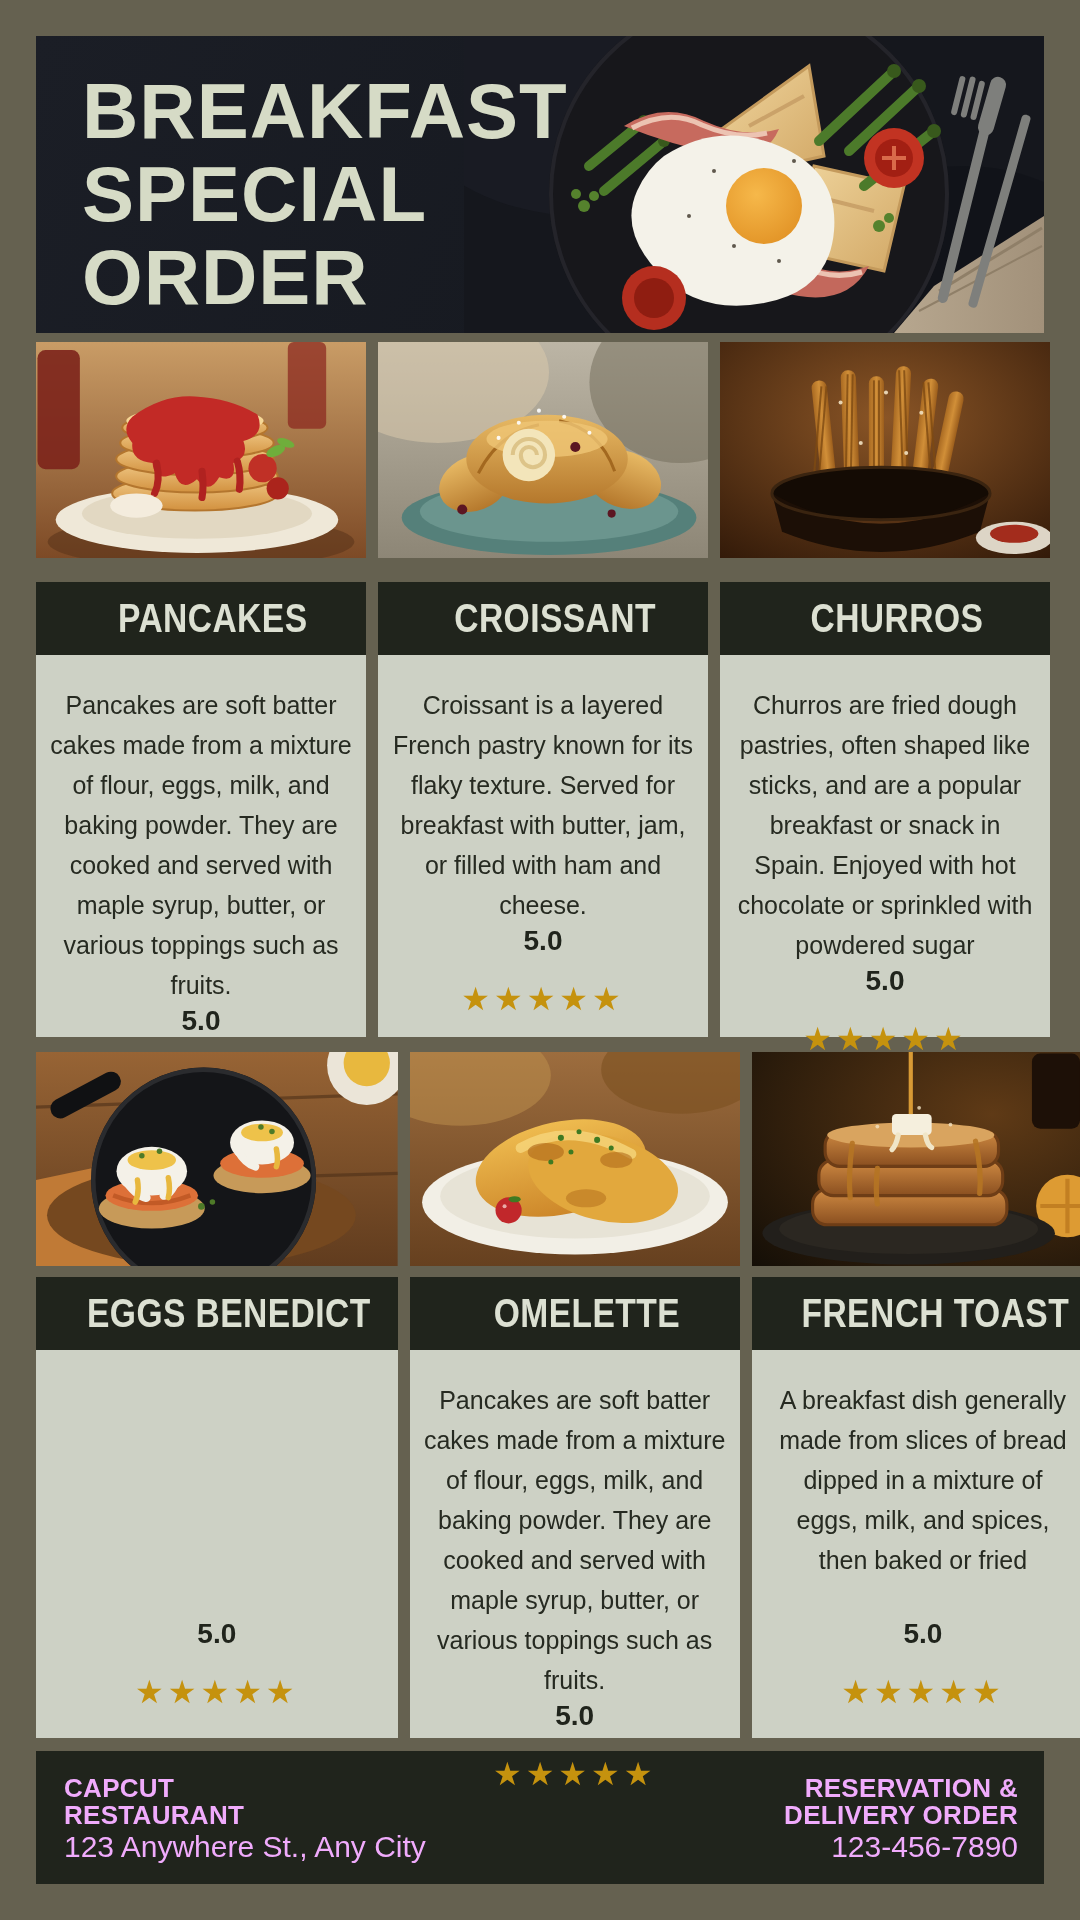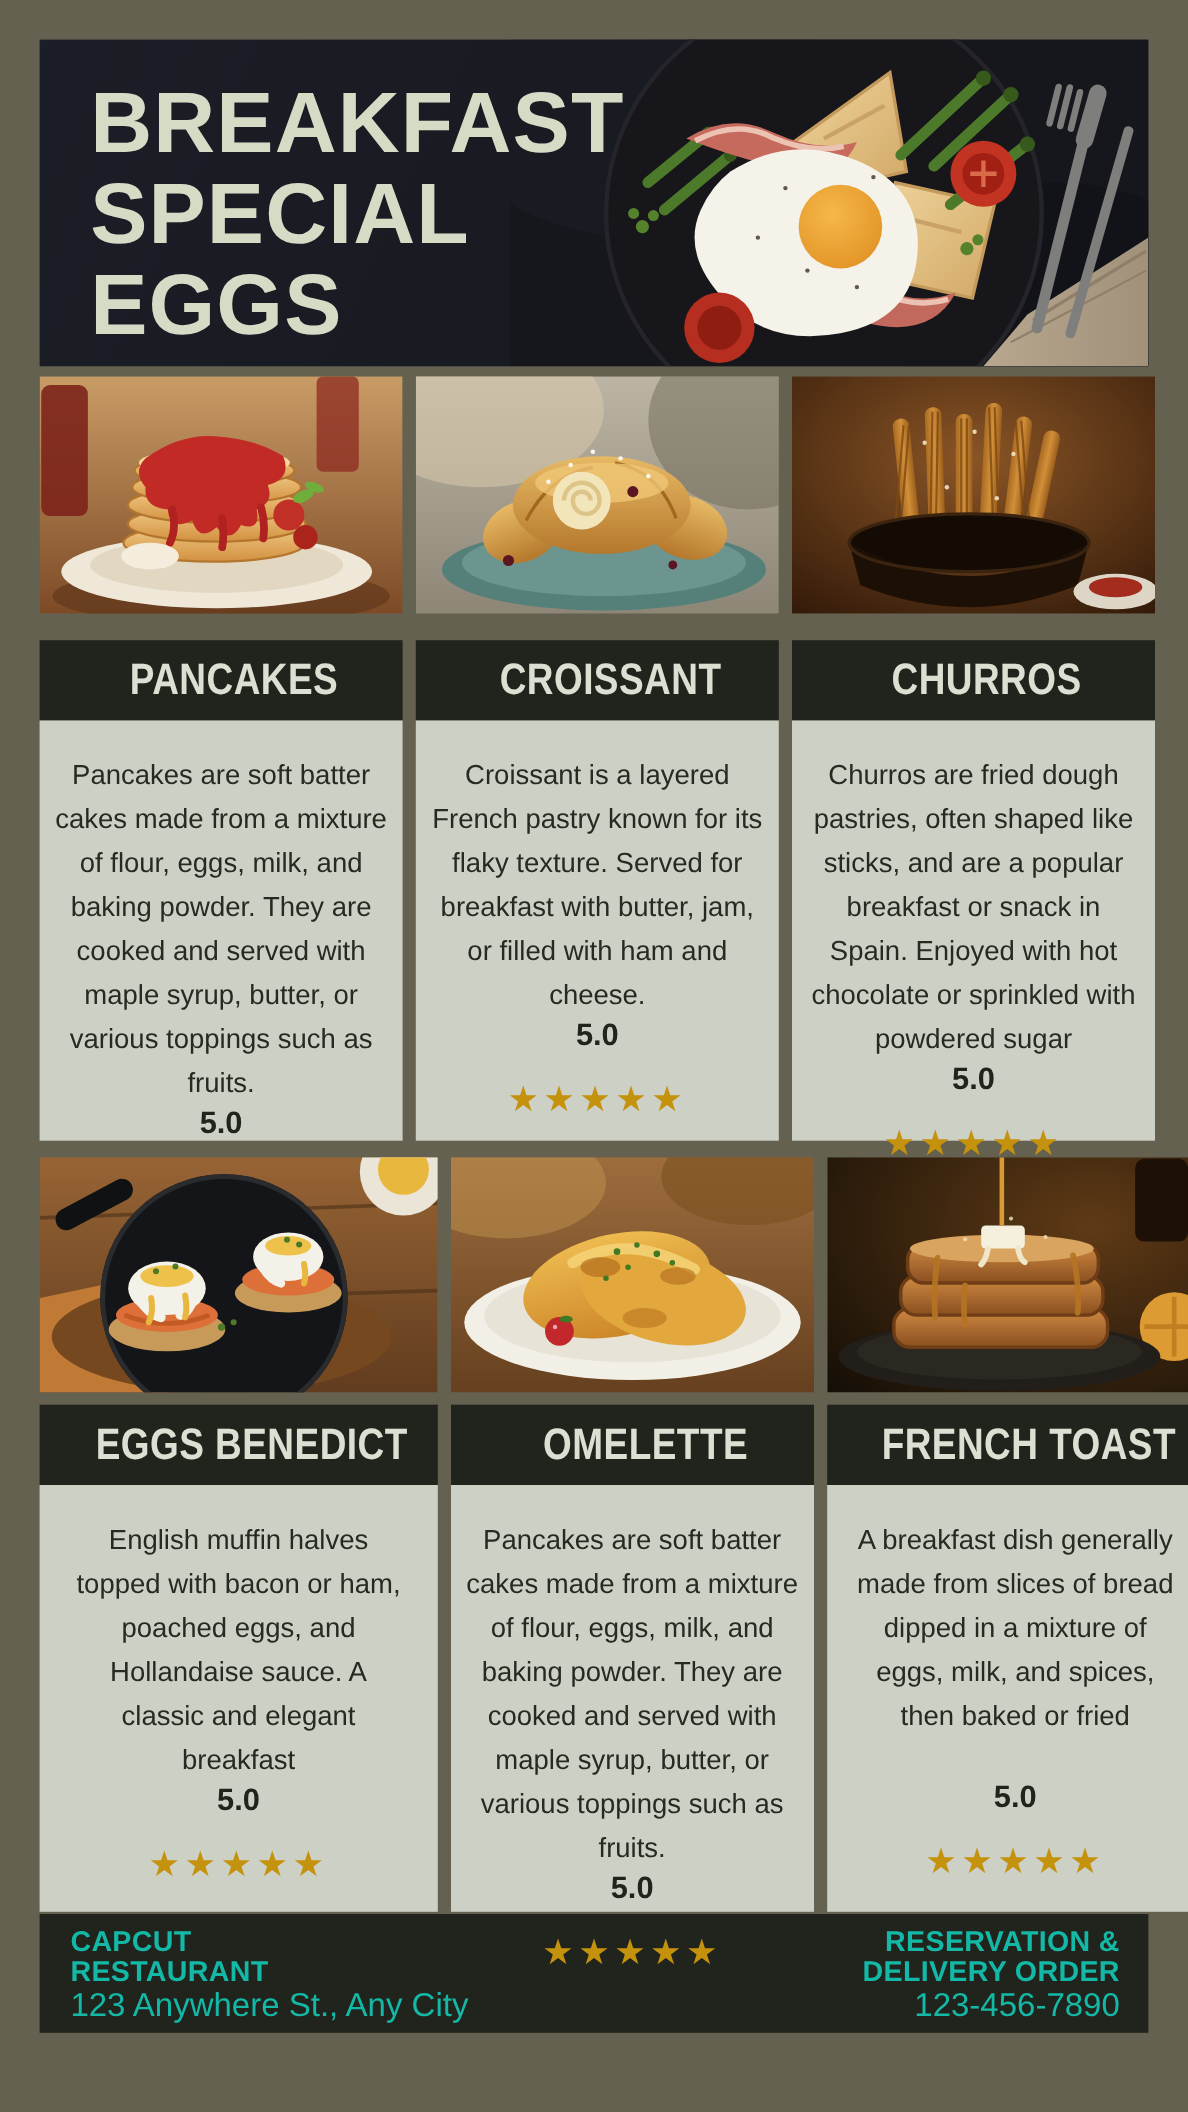--- a/index.html
+++ b/index.html
@@ -48,23 +48,23 @@
   .card-desc{
     width:306px;text-align:center;color:#262a21;
     font-size:25px;line-height:40px;
   }
   .card-rating{margin-top:auto;display:flex;align-items:center;gap:26px;flex-direction:column;}
   .rating-value{font-size:28px;font-weight:bold;color:#20241c;}
   .rating-stars{font-size:32px;color:#c5920e;letter-spacing:4px;line-height:1;padding-bottom:4px;}
 
   
   .footer{
-    margin-top:2px;height:108px;background:#20241c;
+    margin-top:13px;height:133px;background:#20241c;
     display:flex;justify-content:space-between;align-items:center;
-    box-sizing:border-box;padding:0 26px 0 28px;color:#14b8a6;
+    box-sizing:border-box;padding:0 26px 0 28px;color:#f0abfc;
   }
   .footer-left{line-height:27px;}
   .footer-right{text-align:right;line-height:27px;}
   .footer-bold{font-weight:bold;font-size:26px;letter-spacing:.3px;}
   .footer-normal{font-size:30px;margin-top:4px;}
 </style>
 </head>
 <body>
 
 <div class="page">
@@ -152,21 +152,21 @@
           <rect x="489" y="42" width="6" height="40" rx="3"></rect>
           <rect x="499" y="40" width="6" height="42" rx="3"></rect>
           <rect x="509" y="42" width="6" height="40" rx="3"></rect>
         </g>
         <rect x="520" y="40" width="16" height="60" rx="8" transform="rotate(16 528 70)"></rect>
       </g>
     </svg>
     <div class="hero-title">
       <div>BREAKFAST</div>
       <div>SPECIAL</div>
-      <div>EGGS</div>
+      <div>ORDER</div>
     </div>
   </div>
 
   <div class="menu-row row1">
 
     <div class="menu-card">
       <div class="card-photo">
         <svg viewBox="0 0 328 214" preserveAspectRatio="xMidYMid slice" aria-hidden="true">
           <defs>
             <linearGradient id="p-bg" x1="0" y1="0" x2="0" y2="1">
@@ -368,21 +368,20 @@
               <circle cx="150" cy="150" r="3"></circle>
               <circle cx="160" cy="146" r="2.5"></circle>
           </g>
           <path d="M92,126 q2,12 -2,20 M120,124 q2,10 0,18 M218,98 q2,10 0,16" stroke="#e8b83e" stroke-width="5" fill="none" stroke-linecap="round"></path>
         </svg>
       </div>
       <div class="card-title">
         <span>EGGS BENEDICT</span>
       </div>
       <div class="card-body">
-        <div class="card-desc">English muffin halves topped with bacon or ham, poached eggs, and Hollandaise sauce. A classic and elegant breakfast</div>
         <div class="card-rating">
           <span class="rating-value">5.0</span>
           <span class="rating-stars">★★★★★</span>
         </div>
       </div>
     </div>
 
     <div class="menu-card">
       <div class="card-photo">
         <svg viewBox="0 0 328 214" preserveAspectRatio="xMidYMid slice" aria-hidden="true">

